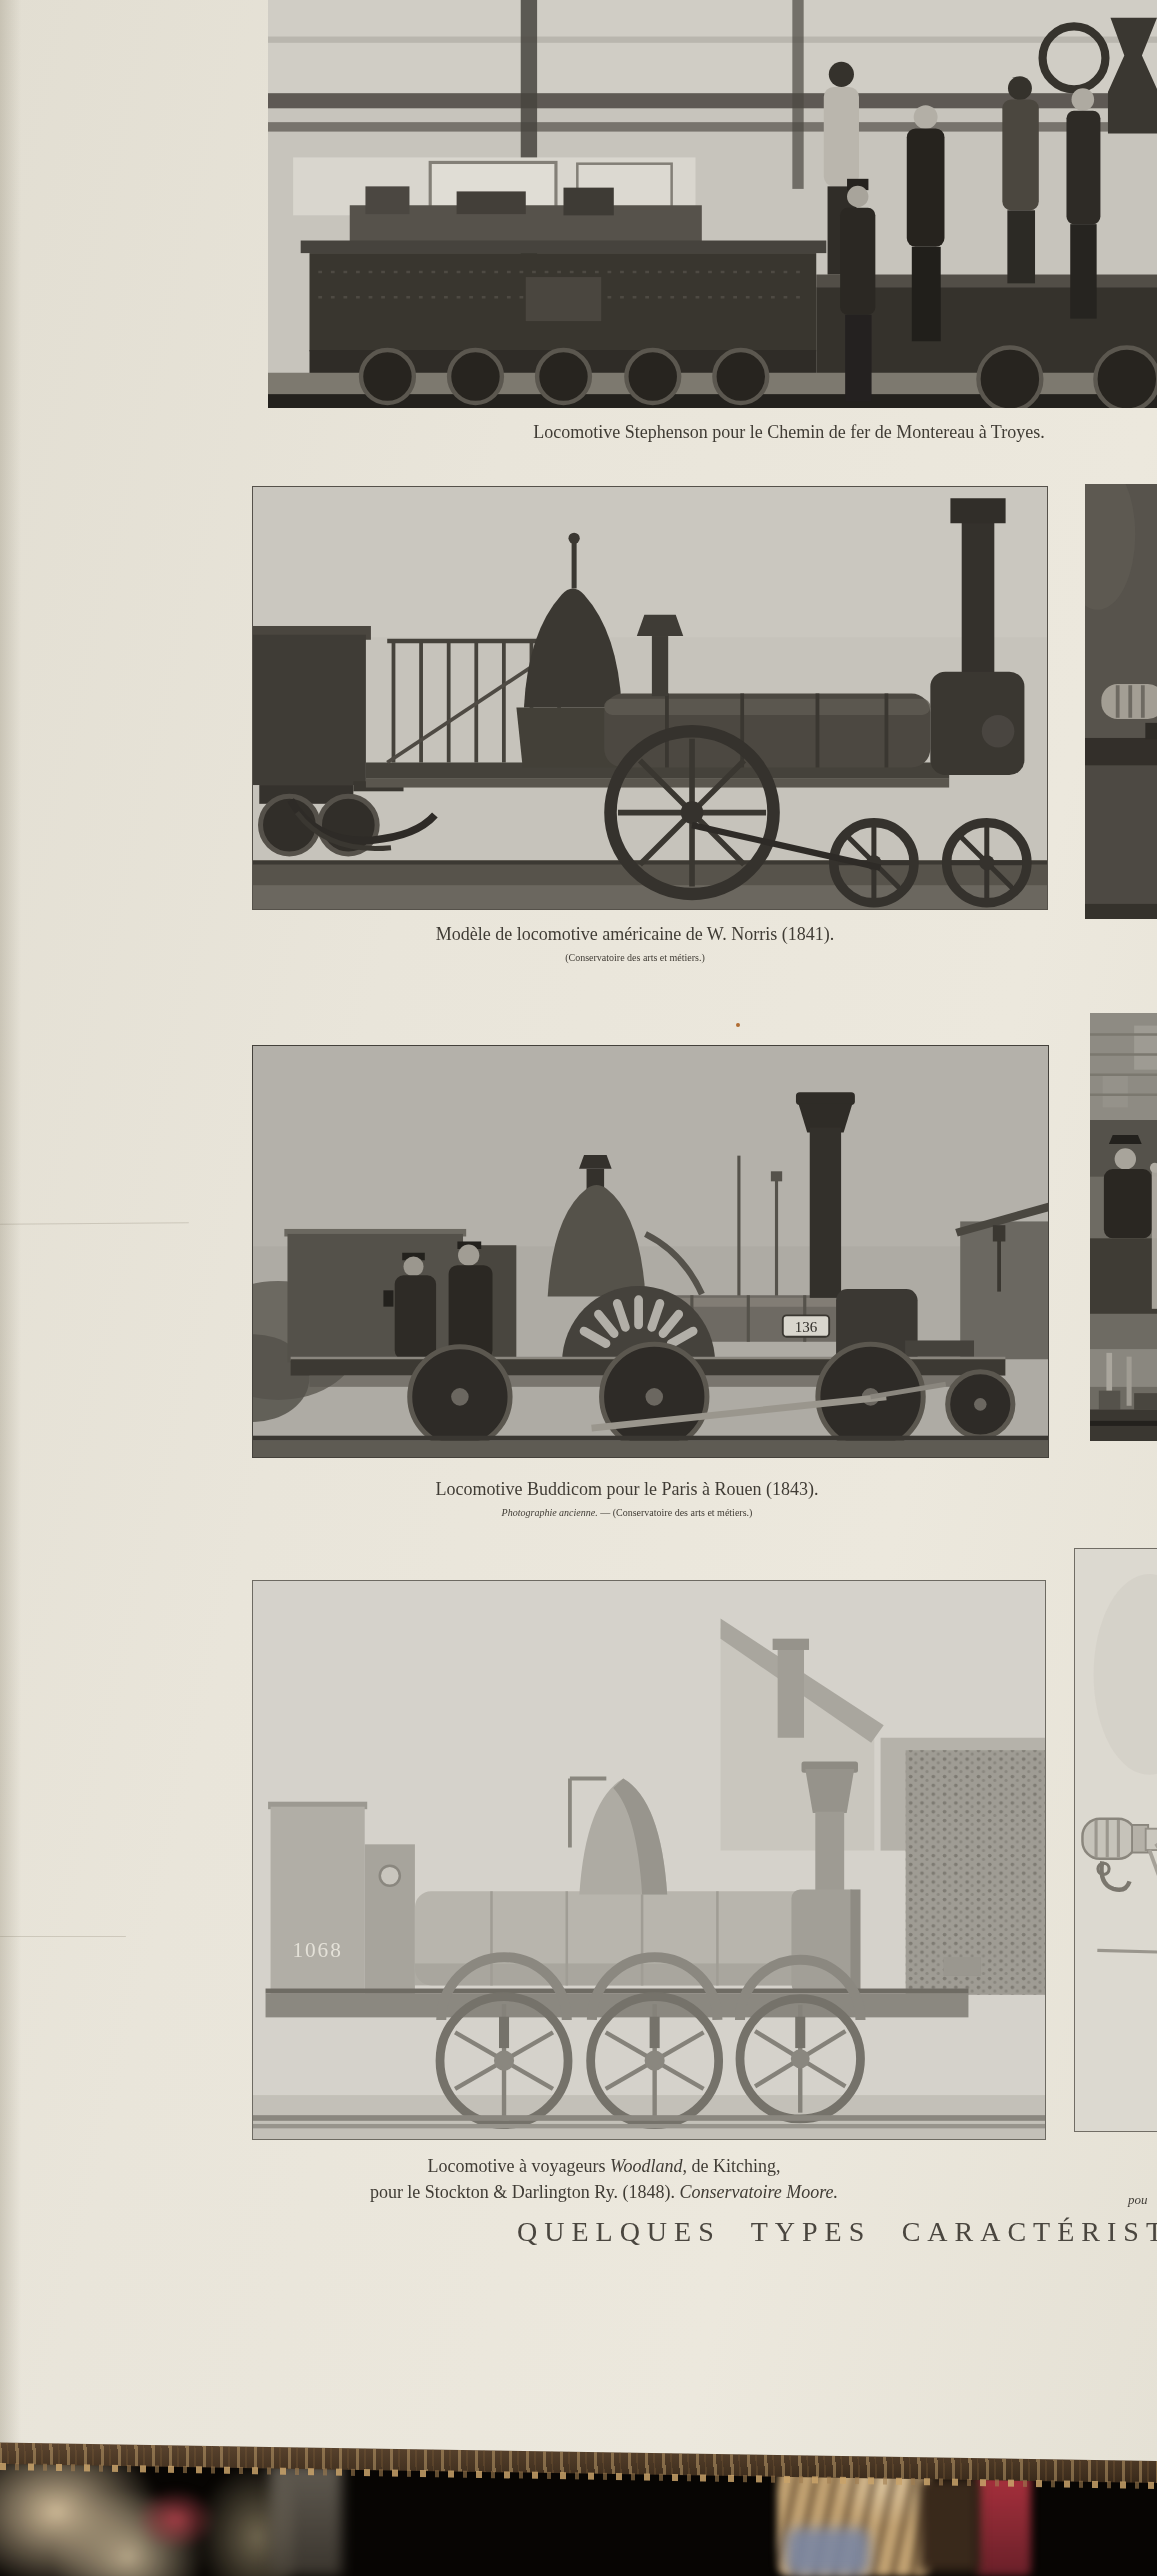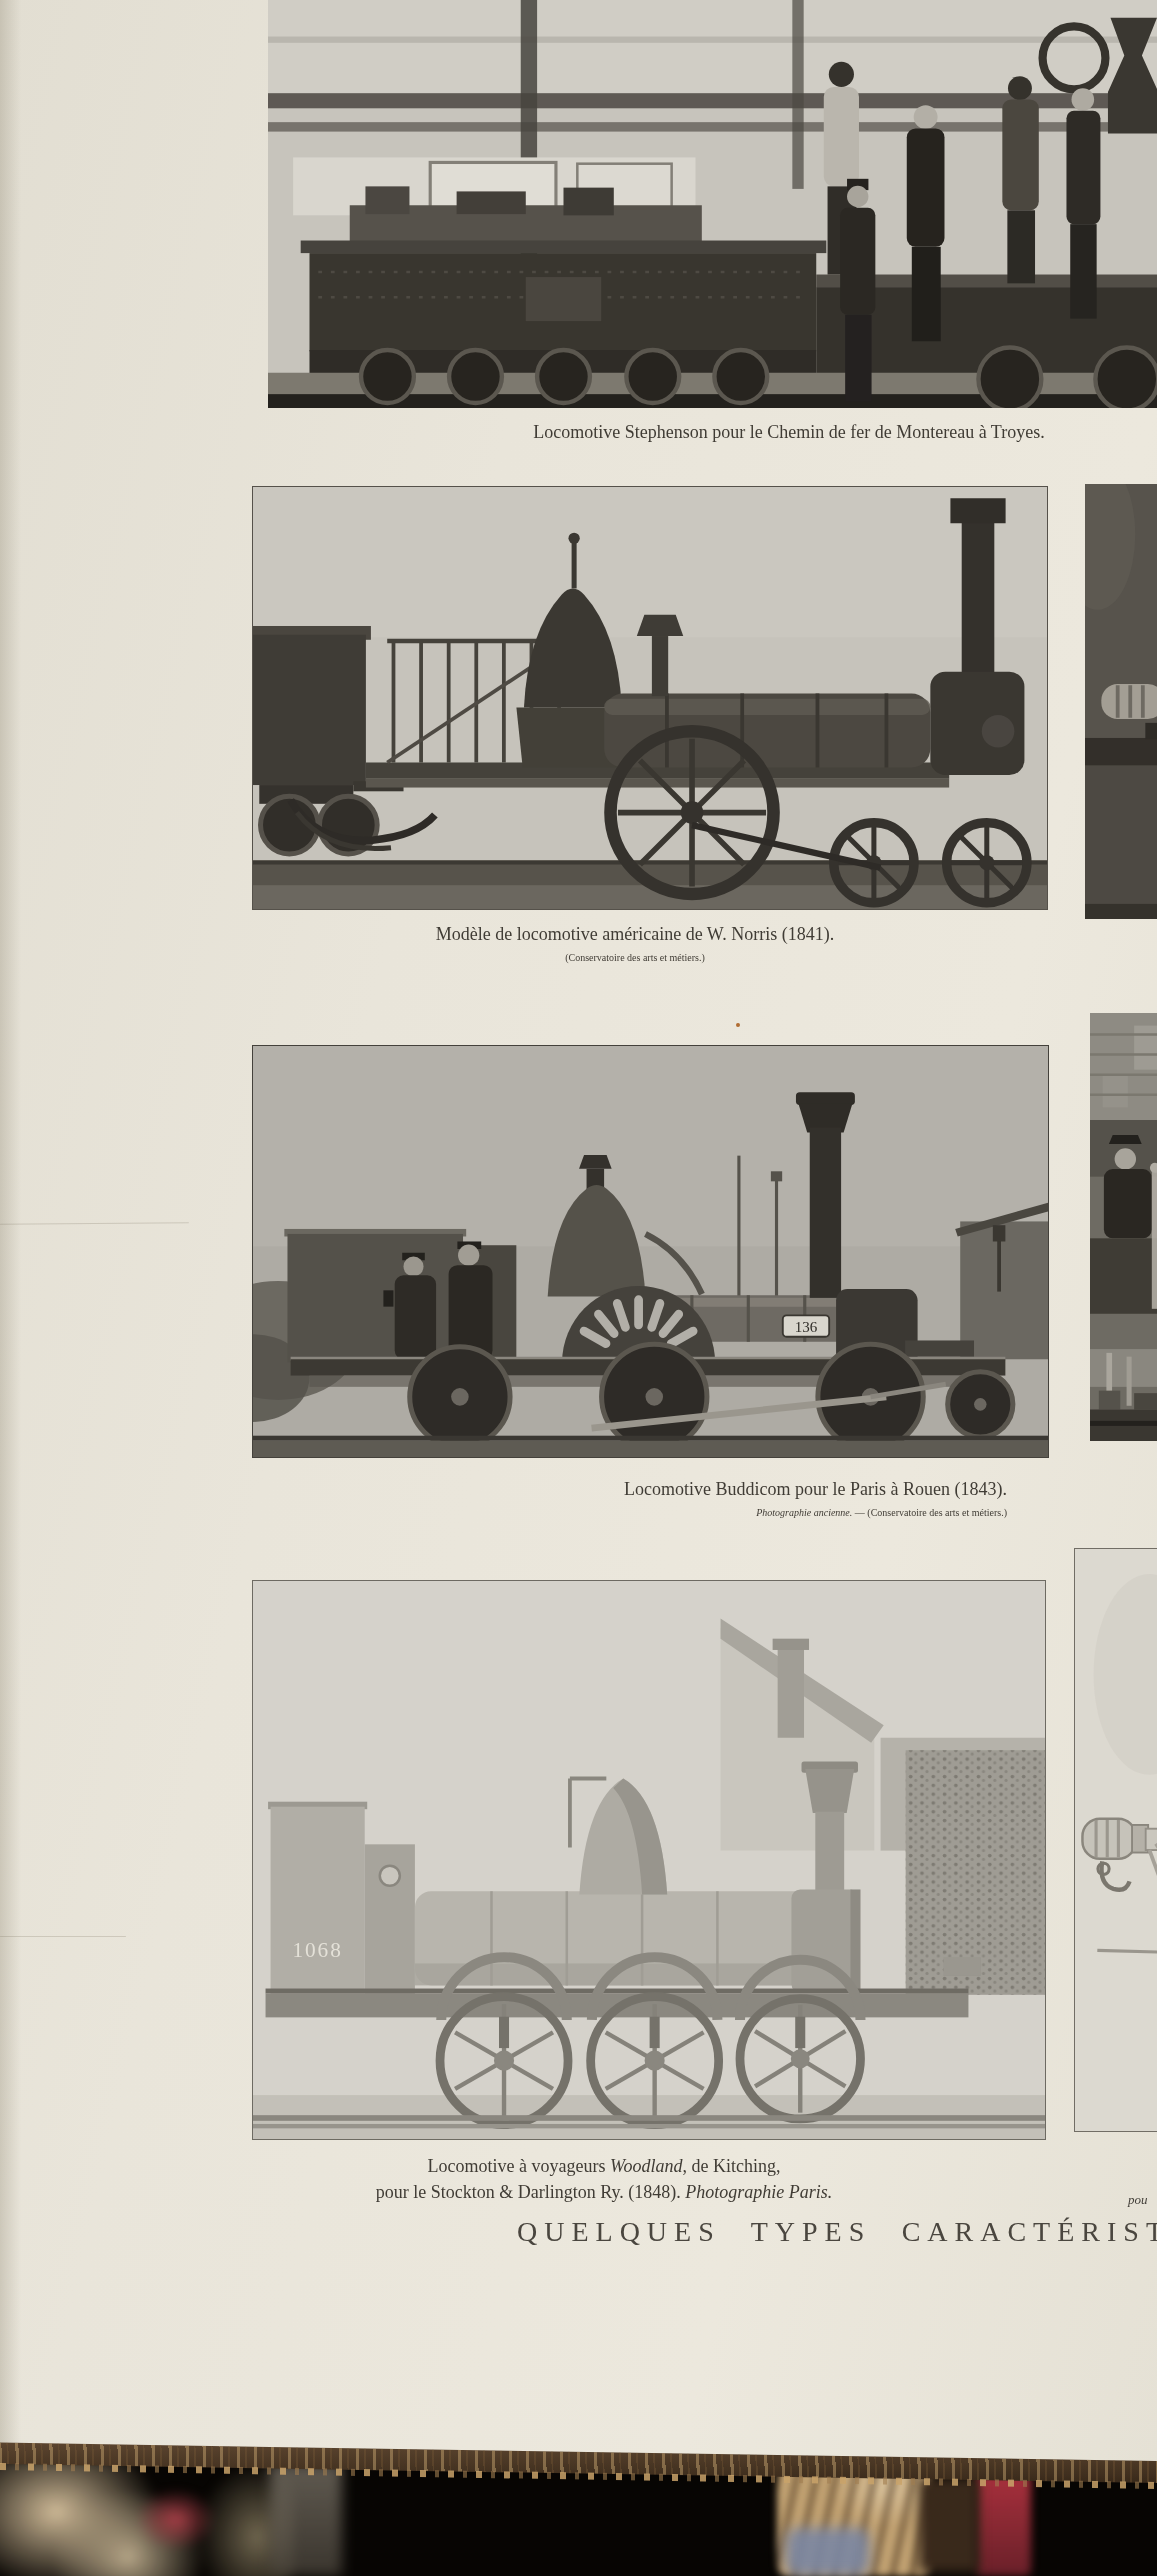--- a/index.html
+++ b/index.html
@@ -23,21 +23,21 @@
   #rpb{left:1090px;top:1013px;width:82px;height:428px;}
   #rpc{left:1074px;top:1548px;width:94px;height:584px;border:1.3px solid #716d65;border-right:none;background:#dbd8cf;}
 
   
   .caption{position:absolute;text-align:center;color:#403c35;}
   .cap-main{font-size:18px;line-height:25px;}
   .cap-sub{font-size:10px;line-height:21.4px;}
   .it{font-style:italic;}
   .c1{left:377px;top:420px;width:824px;}
   .c2{left:239px;top:922px;width:792px;}
-  .c3{left:233px;top:1477px;width:774px;text-align:right;}
+  .c3{left:240px;top:1477px;width:774px;}
   .c4{left:208px;top:2153px;width:792px;}
   .c4 .cap-main{line-height:26.4px;}
   .title{position:absolute;left:517px;top:2216px;width:692px;white-space:nowrap;overflow:visible;
     font-size:28px;letter-spacing:7px;word-spacing:16.4px;color:#4a463f;}
   .edge-frag{position:absolute;left:1128px;top:2192px;font-size:13px;font-style:italic;color:#44403a;white-space:nowrap;}
 
   .crease{position:absolute;height:1.3px;background:rgba(110,100,80,.22);border-radius:1.3px;}
   #cr1{left:0;top:1223px;width:189px;transform:rotate(-.4deg);}
   #cr2{left:0;top:1936px;width:126px;}
   #speck{position:absolute;left:736px;top:1023px;width:3.8px;height:3.8px;border-radius:50%;background:#b06c32;}
@@ -406,21 +406,21 @@
         <rect x="114" y="446" width="36" height="34" fill="#cac7be" stroke="#938f86" stroke-width="3"></rect>
         <path d="M44 498 q-6 36 18 44 q20 6 26 -12" fill="none" stroke="#7b776e" stroke-width="7"></path>
         <circle cx="46" cy="510" r="9" fill="none" stroke="#7b776e" stroke-width="5"></circle>
         <line x1="120" y1="480" x2="150" y2="560" stroke="#a5a198" stroke-width="6"></line>
         <line x1="130" y1="470" x2="150" y2="500" stroke="#a5a198" stroke-width="5"></line>
         <line x1="36" y1="640" x2="150" y2="643" stroke="#9a968d" stroke-width="5"></line>
       </svg>
     </figure>
     <div class="caption c4">
       <div class="cap-main"><span>Locomotive à voyageurs </span><span class="it">Woodland</span><span>, de Kitching,</span></div>
-      <div class="cap-main"><span>pour le Stockton &amp; Darlington Ry. (1848). </span><span class="it">Photographie Paris.</span></div>
+      <div class="cap-main"><span>pour le Stockton &amp; Darlington Ry. (1848). </span><span class="it">Conservatoire Moore.</span></div>
     </div>
 
     <div class="title">QUELQUES TYPES CARACTÉRISTIQUES DE</div>
 
     <div class="edge-frag">pou</div>
 
     <div class="crease" id="cr1"></div>
     <div class="crease" id="cr2"></div>
     <div id="speck"></div>
   </div>

